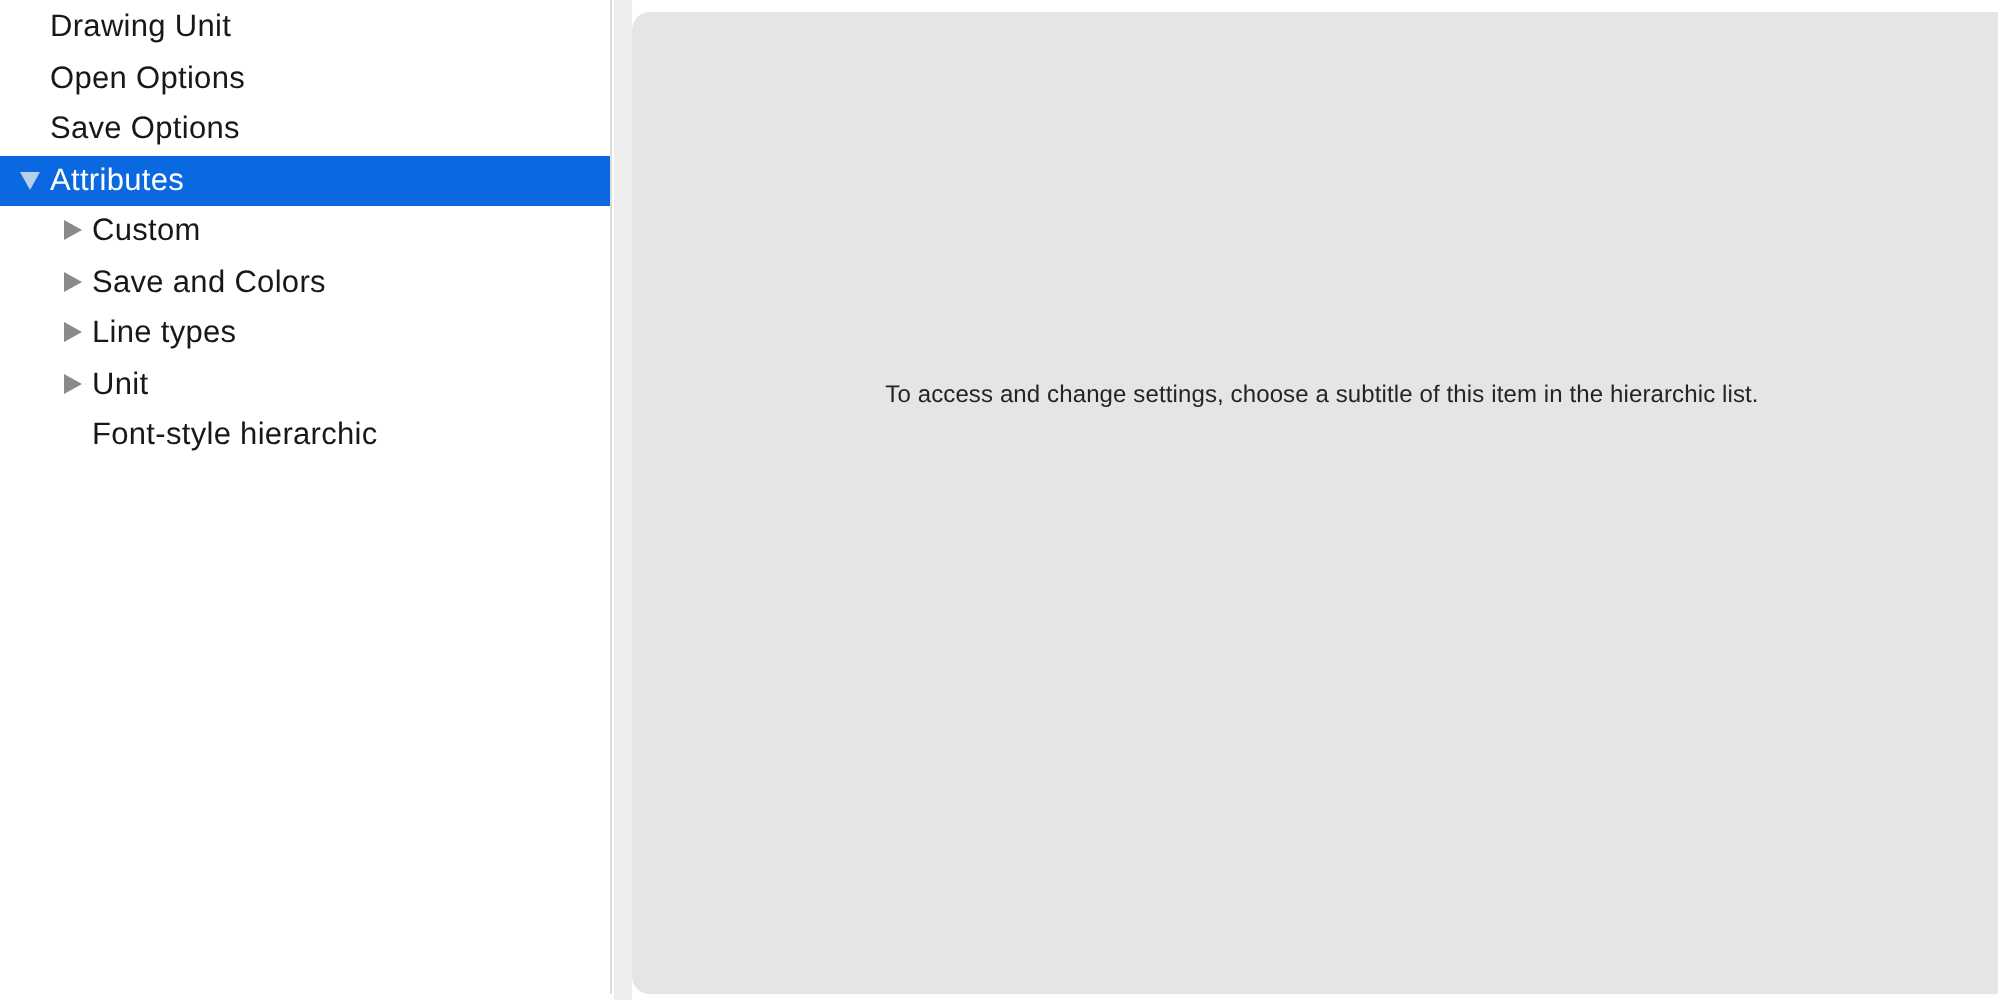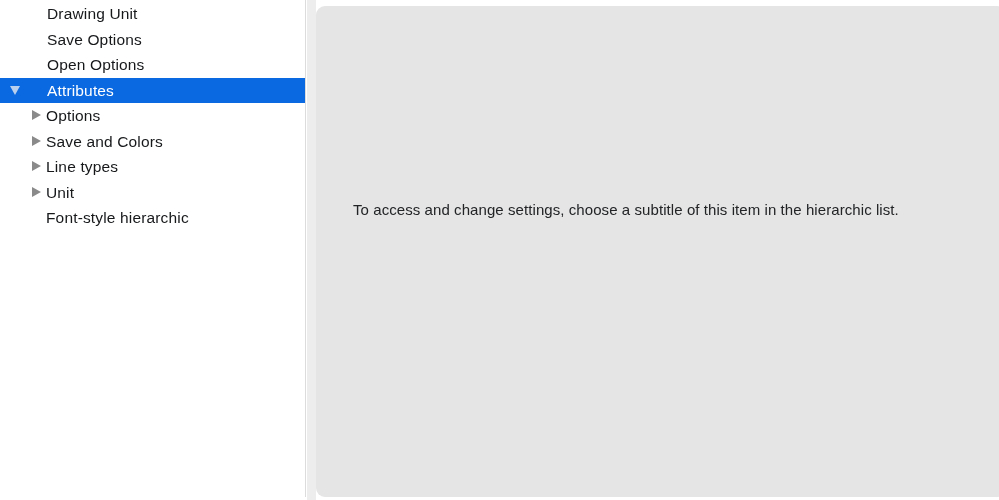--- a/index.html
+++ b/index.html
@@ -46,21 +46,21 @@
   .tree-row {
     position: relative;
     height: 25.5px;
     display: flex;
     align-items: center;
     width: 100%;
     box-sizing: border-box;
     white-space: nowrap;
   }
 
-  .tree-row.level-0 { padding-left: 10px; gap: 22px; }
+  .tree-row.level-0 { padding-left: 10px; }
   .tree-row.level-1 { padding-left: 31px; }
 
   .tree-row.selected {
     background: #0a68e0;
   }
 
   .twisty {
     width: 15px;
     min-width: 15px;
     height: 25.5px;
@@ -130,54 +130,55 @@
     height: 491px;
     background: #e5e5e5;
     border-radius: 9px;
     box-sizing: border-box;
     overflow: hidden;
   }
 
   .panel-message {
     position: absolute;
     left: 37px;
-    top: 193px;
+    top: 181px;
     width: 616px;
-    font-size: 15px;
+    font-size: 12px;
     line-height: 21px;
     color: #222426;
     letter-spacing: 0.005em;
+    text-align: center;
   }
 </style>
 </head>
 <body>
 
 <div class="window">
 
   <div class="sidebar">
     <div class="tree" id="tree">
         <div class="tree-row level-0">
           <span class="twisty none"></span>
           <span class="tree-label">Drawing Unit</span>
         </div>
         <div class="tree-row level-0">
           <span class="twisty none"></span>
+          <span class="tree-label">Open Options</span>
+        </div>
+        <div class="tree-row level-0">
+          <span class="twisty none"></span>
           <span class="tree-label">Save Options</span>
-        </div>
-        <div class="tree-row level-0">
-          <span class="twisty none"></span>
-          <span class="tree-label">Open Options</span>
         </div>
         <div class="tree-row level-0 selected" aria-selected="true">
           <span class="twisty open"></span>
           <span class="tree-label">Attributes</span>
         </div>
         <div class="tree-row level-1">
           <span class="twisty closed"></span>
-          <span class="tree-label">Options</span>
+          <span class="tree-label">Custom</span>
         </div>
         <div class="tree-row level-1">
           <span class="twisty closed"></span>
           <span class="tree-label">Save and Colors</span>
         </div>
         <div class="tree-row level-1">
           <span class="twisty closed"></span>
           <span class="tree-label">Line types</span>
         </div>
         <div class="tree-row level-1">

